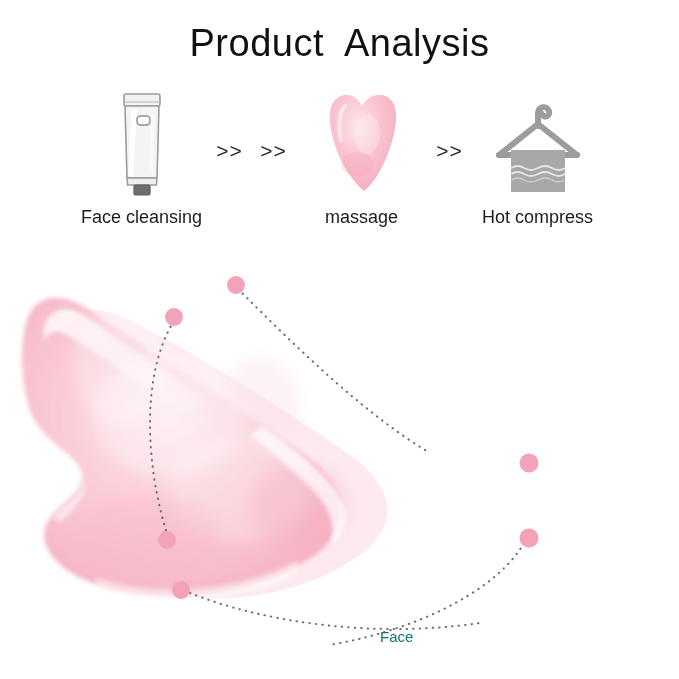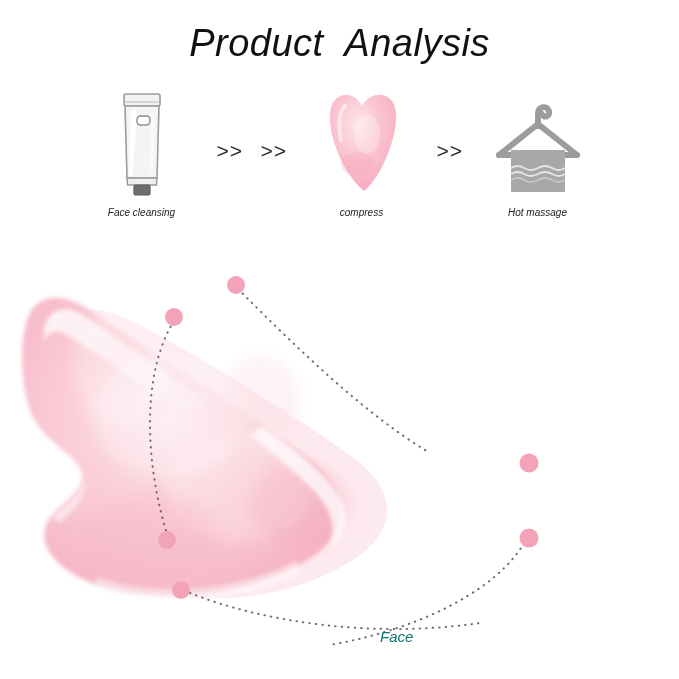--- a/index.html
+++ b/index.html
@@ -3,21 +3,21 @@
 <meta charset="utf-8">
 <style>
   html,body{margin:0;padding:0;}
   body{
     width:679px;height:679px;
     background:#ffffff;
     font-family:"Liberation Sans", sans-serif;
     overflow:hidden;
     position:relative;
   }
-  .page{position:relative;width:679px;height:679px;font-style:italic;}
+  .page{position:relative;width:679px;height:679px;}
 
   
   .title{
     position:absolute;
     top:22px;left:0;width:679px;
     text-align:center;
     font-size:38px;
     letter-spacing:0.5px;
     color:#111111;
     font-weight:400;
@@ -39,21 +39,21 @@
     align-items:center;
   }
   .step-icon{
     height:108px;
     display:flex;
     align-items:flex-end;
     justify-content:center;
   }
   .step-label{
     margin-top:10px;
-    font-size:10px;
+    font-size:18px;
     color:#1c1c1c;
     text-align:center;
     line-height:1.33;
     white-space:pre-line;
   }
   .arrow{
     width:44px;
     text-align:center;
     font-size:21px;
     color:#2a2a2a;
@@ -130,41 +130,41 @@
                    C 76 17, 74 36, 68 55
                    C 62 74, 52 92, 41 101
                    C 30 92, 18 74, 12 55
                    C 6 36, 4 17, 13 9
                    C 22 1, 33 5, 39 16 Z" fill="url(#sg1)"></path>
           <path d="M22 16 C 16 22, 15 36, 18 50" stroke="#ffffff" stroke-width="4" fill="none" opacity="0.55" stroke-linecap="round"></path>
           <ellipse cx="44" cy="44" rx="13" ry="20" fill="#ffffff" opacity="0.25"></ellipse>
           <ellipse cx="34" cy="74" rx="16" ry="12" fill="#f59fb4" opacity="0.25"></ellipse>
         </svg>
       </div>
-      <div class="step-label">compress</div>
+      <div class="step-label">massage</div>
     </div>
 
     <div class="arrow">&gt;&gt;</div>
 
     <div class="step">
       <div class="step-icon">
         <svg width="98" height="104" viewBox="0 0 98 104">
 
           <path d="M49 34 L49 22 C 49 14, 58 13, 60 19 C 61.5 24, 55 27, 53 22" stroke="#9c9c9c" stroke-width="6" fill="none" stroke-linecap="round" stroke-linejoin="round"></path>
 
           <path d="M49 32 L88 63 L10 63 Z" stroke="#9c9c9c" stroke-width="6" fill="none" stroke-linejoin="round"></path>
           <line x1="10" y1="63" x2="88" y2="63" stroke="#9c9c9c" stroke-width="6" stroke-linecap="round"></line>
 
           <rect x="22" y="58" width="54" height="42" fill="#a8a8a8"></rect>
           <path d="M22 76 q 7 -4 13 0 q 7 4 14 0 q 7 -4 14 0 q 7 4 13 0" stroke="#e6e6e6" stroke-width="1.8" fill="none"></path>
           <path d="M22 82 q 7 -4 13 0 q 7 4 14 0 q 7 -4 14 0 q 7 4 13 0" stroke="#e6e6e6" stroke-width="1.8" fill="none"></path>
           <path d="M22 88 q 7 -4 13 0 q 7 4 14 0 q 7 -4 14 0 q 7 4 13 0" stroke="#cfcfcf" stroke-width="1.4" fill="none"></path>
         </svg>
       </div>
-      <div class="step-label">Hot massage</div>
+      <div class="step-label">Hot compress</div>
     </div>
 
   </div>
 
   <div class="diagram">
 
     <svg width="679" height="424" viewBox="0 0 679 424">
       <defs>
         <radialGradient id="bigStone" cx="46%" cy="40%" r="70%">
           <stop offset="0%" stop-color="#fde9ed"></stop>

